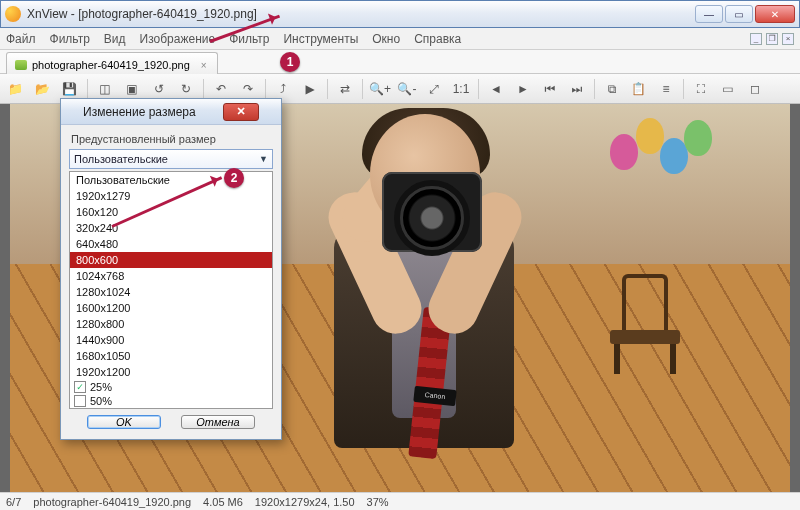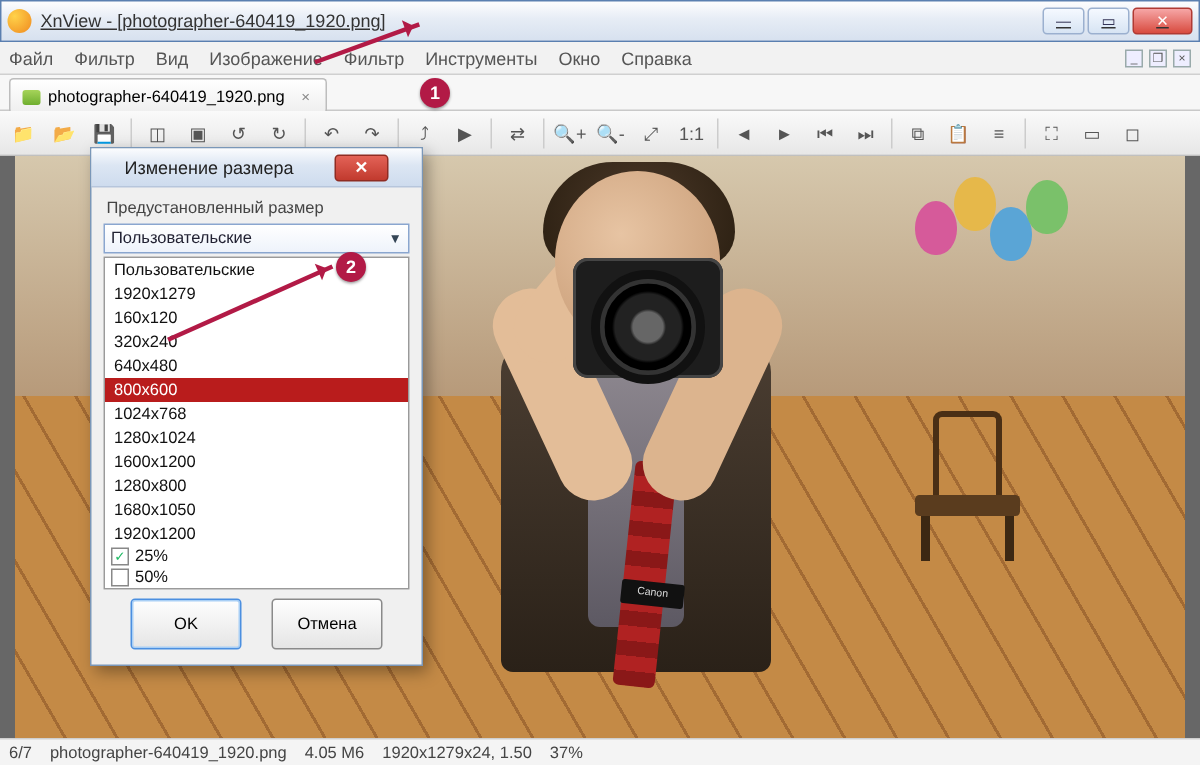--- a/index.html
+++ b/index.html
@@ -1,19 +1,19 @@
 <!DOCTYPE html>
 <html><head>
 <meta charset="utf-8">
 <style>
   * { box-sizing: border-box; margin: 0; padding: 0; font-family: "Segoe UI", Tahoma, sans-serif; }
   body { width: 800px; height: 510px; overflow: hidden; background: #fff; position: relative; }
 
   
-  .titlebar { height: 28px; background: linear-gradient(#fdfdfe,#e6ecf5 45%,#d7e1ef); border: 1px solid #5a7fb0; display: flex; align-items: center; padding: 4px 4px; font-size: 12px; color: #333; text-decoration: underline; }
+  .titlebar { height: 28px; background: linear-gradient(#fdfdfe,#e6ecf5 45%,#d7e1ef); border: 1px solid #5a7fb0; display: flex; align-items: center; padding: 4px 4px; font-size: 12px; color: #333; }
   .titlebar .app-icon { width: 16px; height: 16px; margin-right: 6px; background: radial-gradient(circle at 30% 30%, #ffd24a, #f08a1f); border-radius: 50%; }
   .titlebar .title { flex: 1; }
   .winbtn-group { display: flex; gap: 2px; }
   .winbtn { width: 28px; height: 18px; border: 1px solid #9bb0cf; border-radius: 3px; background: linear-gradient(#f5f9ff,#d7e4f3); display: flex; align-items: center; justify-content: center; font-size: 10px; color: #335; }
   .winbtn.close { background: linear-gradient(#f6a6a6,#d84b3f); color: #fff; border-color: #b03a33; width: 40px; }
 
   
   .menubar { height: 22px; background: #f2f2f2; border-bottom: 1px solid #d0d0d0; display: flex; align-items: center; padding: 0 6px; font-size: 12px; color: #555; gap: 14px; position: relative; }
   .menubar .menu-item { cursor: default; }
   .menubar .right-icons { margin-left: auto; display: flex; gap: 4px; }
@@ -62,21 +62,21 @@
   .dlg-body { padding: 6px 8px 8px; }
   .group-lbl { color:#444; margin: 2px 0 4px 2px; }
   .combo { height: 20px; border:1px solid #8aa6cf; background: linear-gradient(#fff,#eef3fb); display:flex; align-items:center; padding:0 4px; color:#223; position:relative;}
   .combo .arrow { margin-left:auto; font-size:9px; color:#345; }
   .listbox { margin-top: 2px; border:1px solid #9a9a9a; background:#fff; max-height: 260px; overflow: hidden; }
   .li { padding: 1px 6px; color:#111; font-size:11px; line-height:14px; cursor:default; }
   .li.sel { background:#b91c1c; color:#fff; }
   .chk-row { display:flex; align-items:center; gap:4px; padding:0 4px; line-height:14px;}
   .chk { width:12px; height:12px; border:1px solid #888; background:#fff; display:inline-flex; align-items:center; justify-content:center; font-size:9px; color:#2b6; }
   .dlg-buttons { display:flex; gap:20px; justify-content:center; padding:6px 0 2px; }
-  .dlg-btn { width:74px; height:34px; border:1px solid #8a8a8a; background: linear-gradient(#fefefe,#e5e5e5); border-radius:3px; font-size:11px; display:flex;align-items:center;justify-content:center; }
+  .dlg-btn { width:74px; height:14px; border:1px solid #8a8a8a; background: linear-gradient(#fefefe,#e5e5e5); border-radius:3px; font-size:11px; display:flex;align-items:center;justify-content:center;font-style:italic; }
   .dlg-btn.primary { border-color:#4b8fe0; box-shadow: inset 0 0 0 1px #a9cff5; }
 
   
   .statusbar { position:absolute; left:0; right:0; bottom:0; height:18px; background:#f4f4f4; border-top:1px solid #cfcfcf; font-size:11px; color:#444; display:flex; align-items:center; padding:0 6px; gap:12px;}
   .statusbar .sbseg { white-space:nowrap; }
 
   
   .annot-circle { position:absolute; width:20px; height:20px; border-radius:50%; background:#b21a46; color:#fff; font-size:12px; font-weight:bold; display:flex; align-items:center; justify-content:center; box-shadow:0 1px 2px rgba(0,0,0,.4);}
   .annot-arrow { position:absolute; height:3px; background:#b21a46; transform-origin: left center; }
   .annot-arrow::after { content:""; position:absolute; right:-2px; top:-5px; border:6px solid transparent; border-left-color:#b21a46; }
@@ -204,20 +204,21 @@
         <div class="li">Пользовательские</div>
         <div class="li">1920x1279</div>
         <div class="li">160x120</div>
         <div class="li">320x240</div>
         <div class="li">640x480</div>
         <div class="li sel">800x600</div>
         <div class="li">1024x768</div>
         <div class="li">1280x1024</div>
         <div class="li">1600x1200</div>
         <div class="li">1280x800</div>
+        <div class="li">1440x900</div>
         <div class="li">1680x1050</div>
         <div class="li">1920x1200</div>
         <div class="li chk-row">
           <span class="chk">✓</span>
           <span>25%</span>
         </div>
         <div class="li chk-row">
           <span class="chk"></span>
           <span>50%</span>
         </div>

